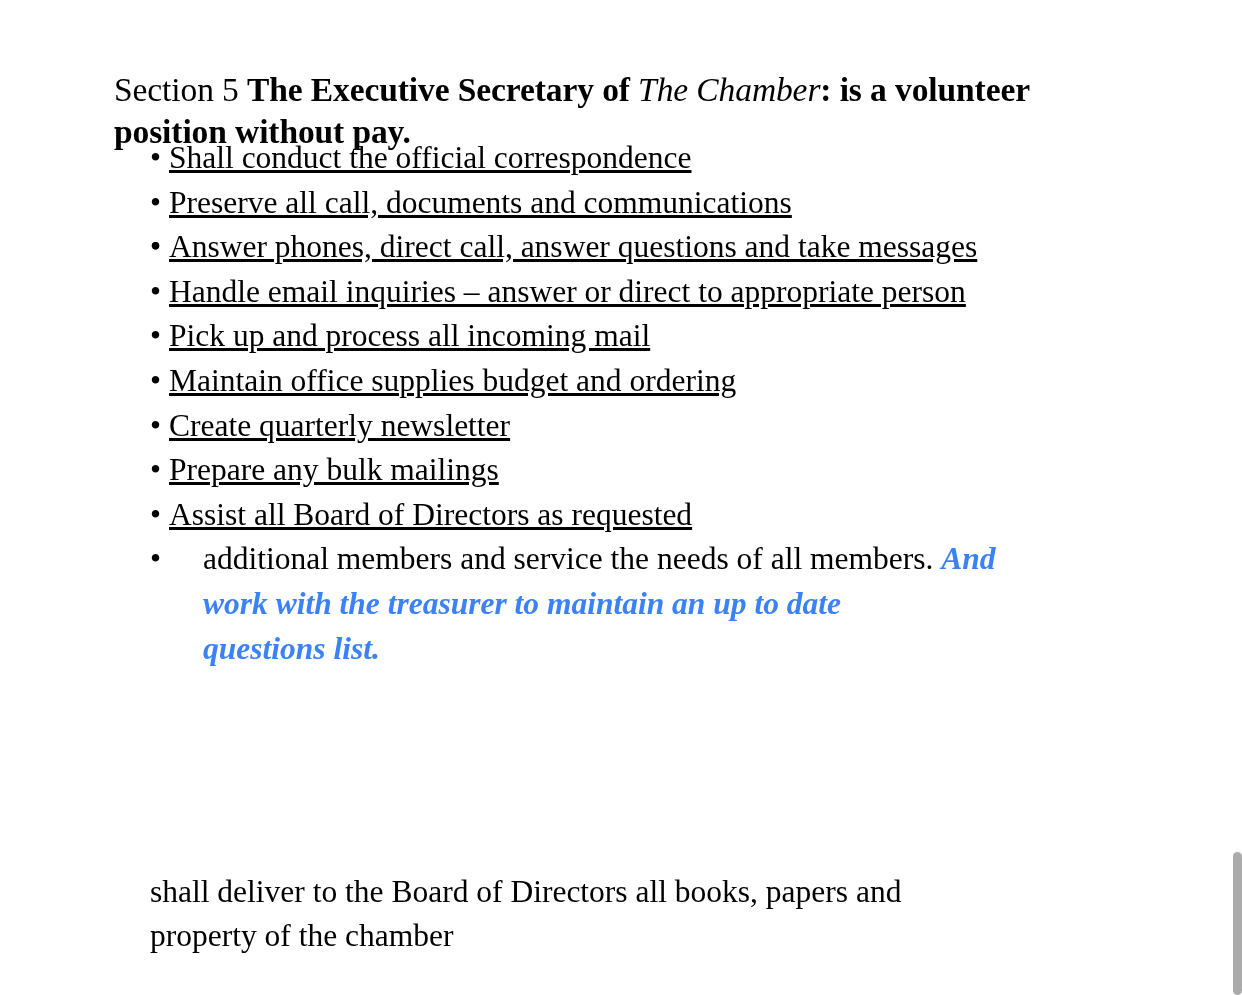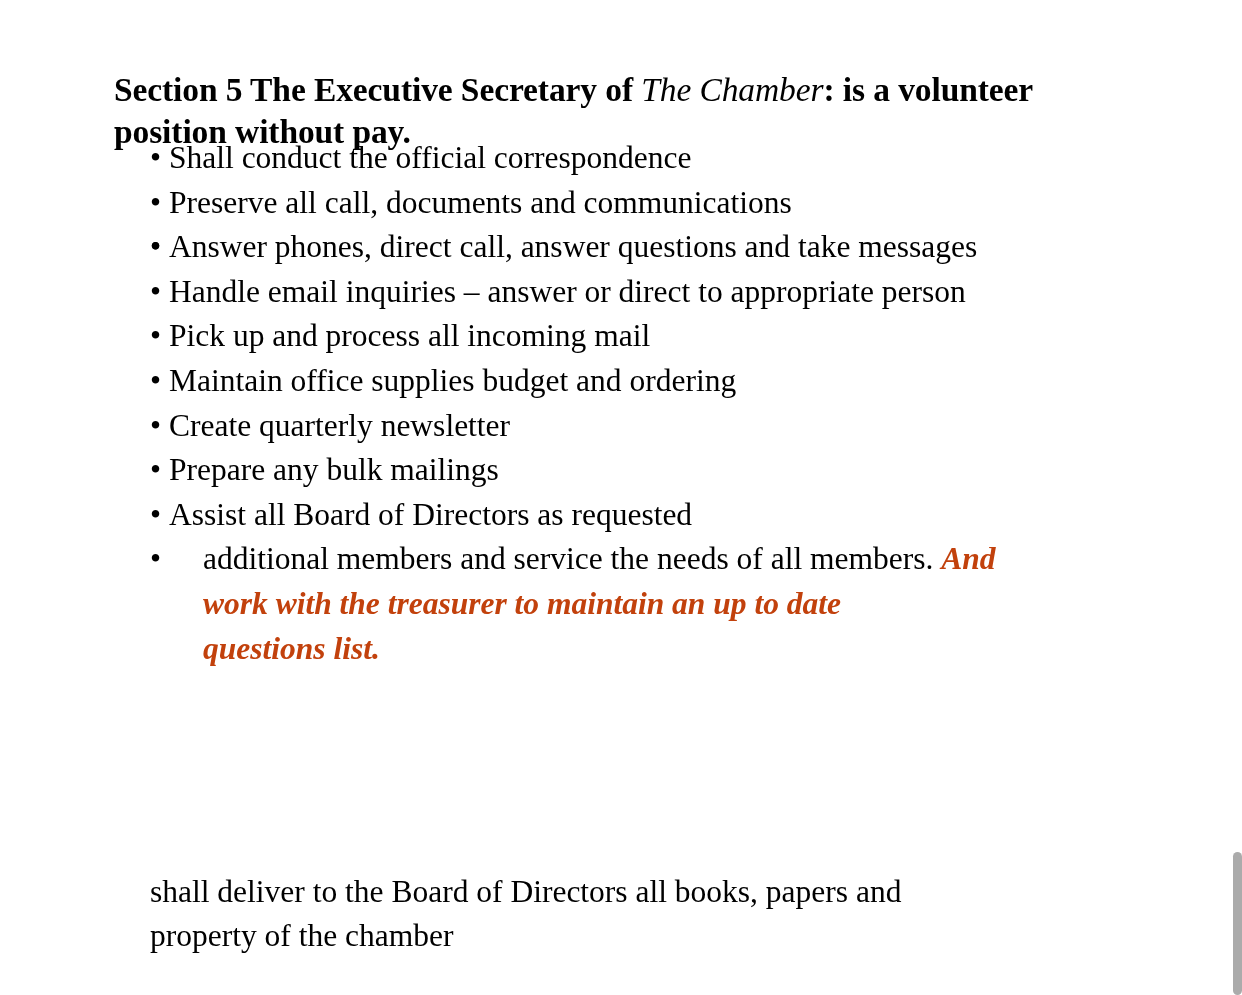--- a/index.html
+++ b/index.html
@@ -28,21 +28,21 @@
     position: absolute;
     left: 114px;
     top: 47px;
     width: 1015px;
     font-size: 33.5px;
     line-height: 42px;
     letter-spacing: -0.1px;
     color: #000000;
   }
   .heading-lead {
-    font-weight: 700;
+    font-weight: 400;
     margin-top: 31px;
   }
   .heading-strong {
     font-weight: 700;
   }
   .heading-italic {
     font-style: italic;
     font-weight: 400;
   }
 
@@ -67,28 +67,29 @@
     position: absolute;
     left: 0;
     top: 0;
     width: 19px;
     font-size: 31.5px;
     line-height: 44.6px;
     color: #000000;
   }
   .bullet-text {
     display: block;
+    text-decoration: underline;
   }
   .bullet-cont {
     display: block;
     padding-left: 34px;
   }
 
   .red-emph {
-    color: #c2410c;
+    color: #3b82f6;
     font-style: italic;
     font-weight: 700;
   }
 
   
   .closing-paragraph {
     position: absolute;
     left: 150px;
     top: 838px;
     width: 1000px;

